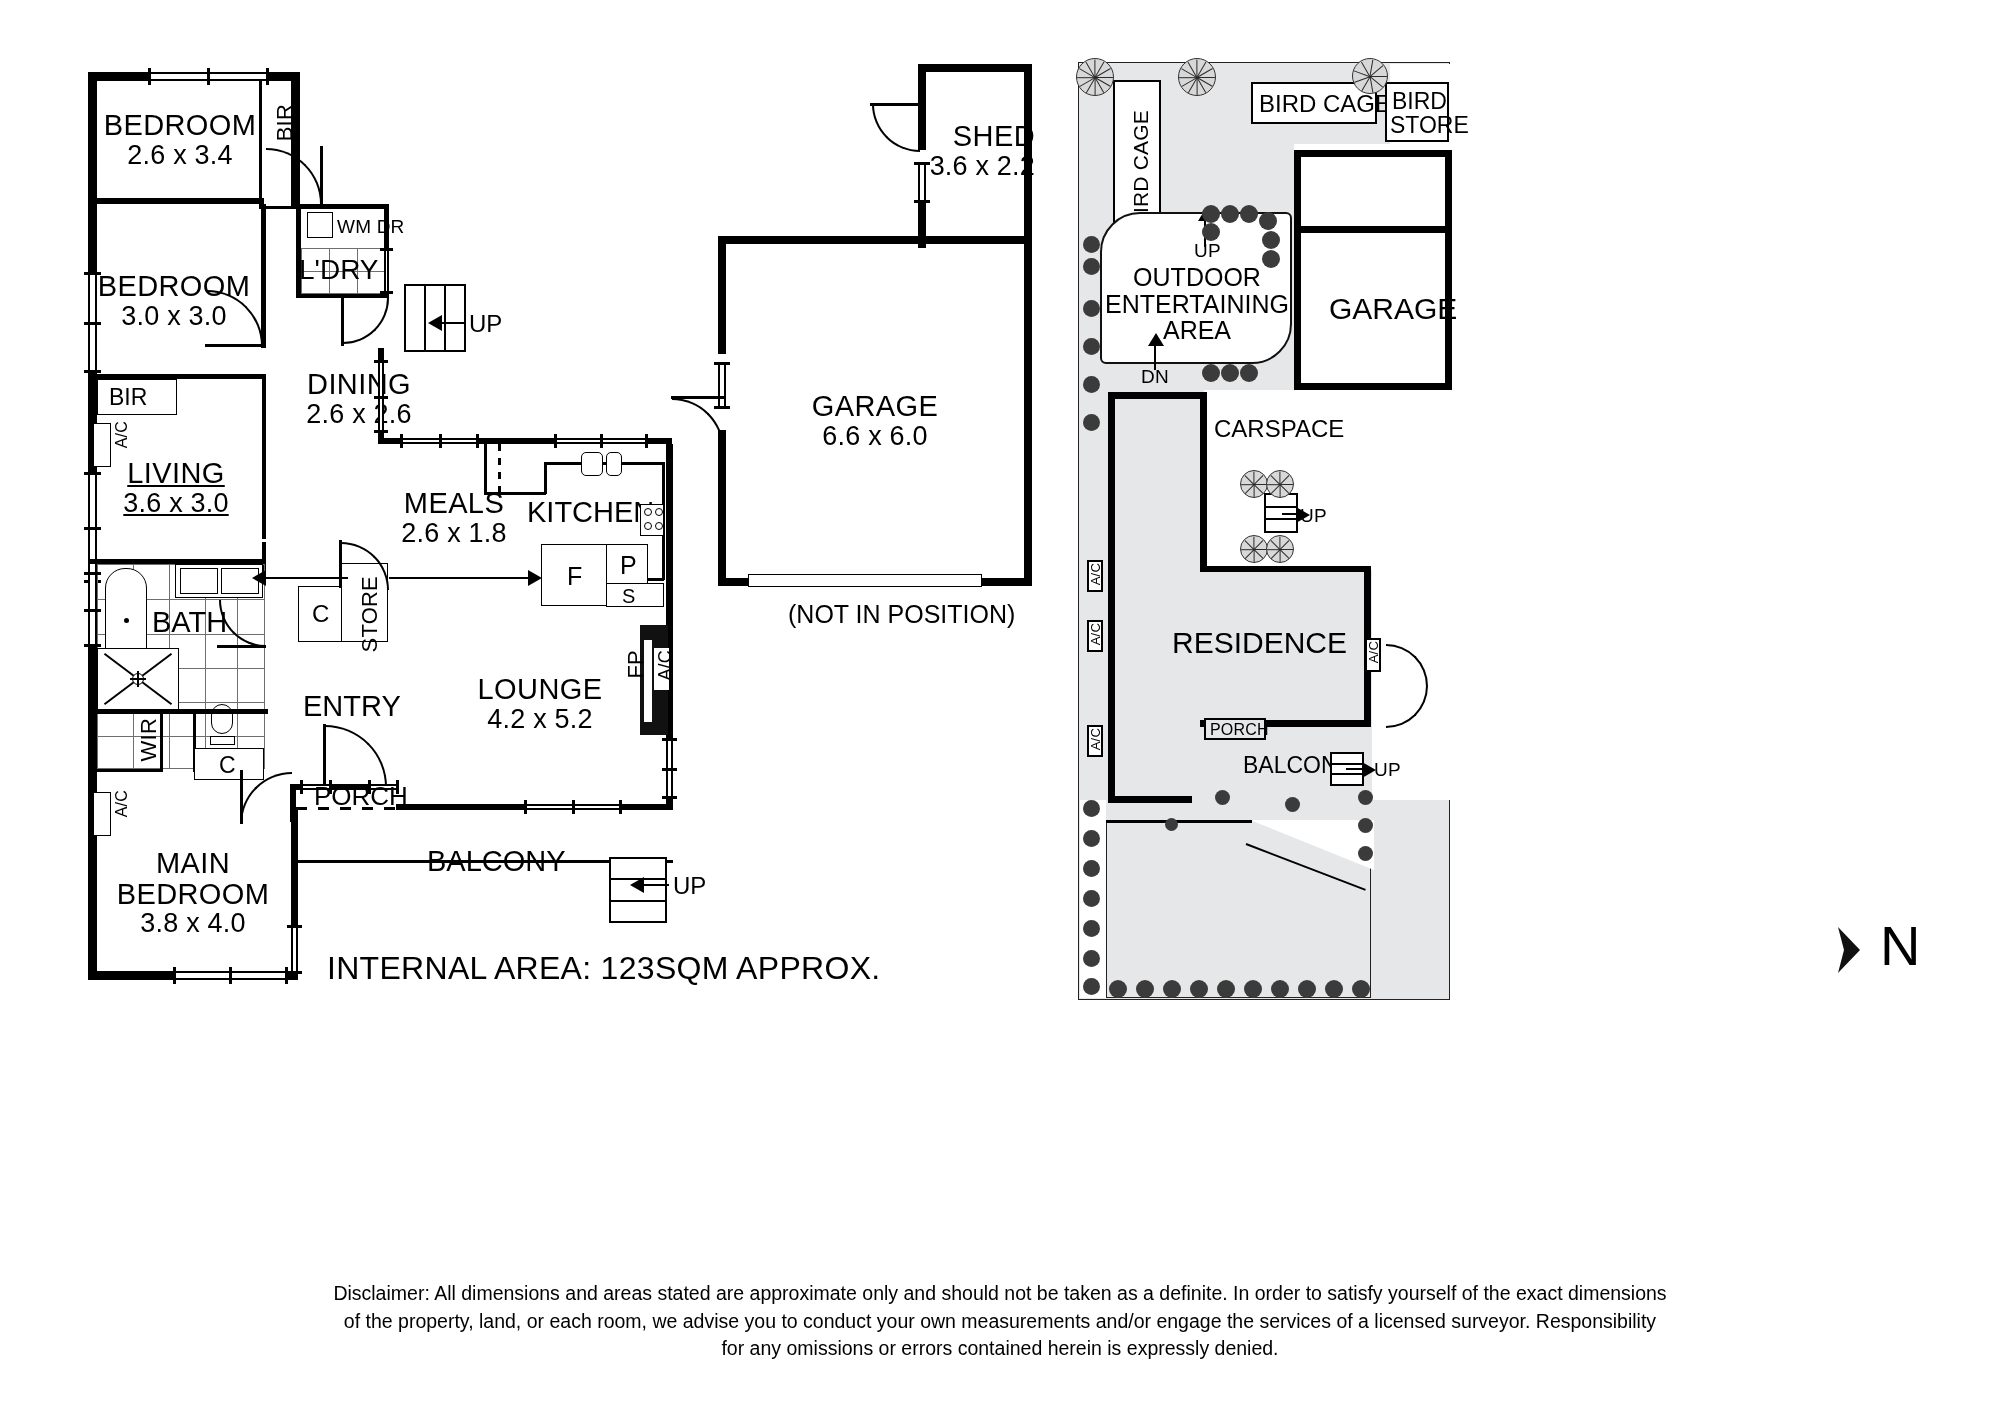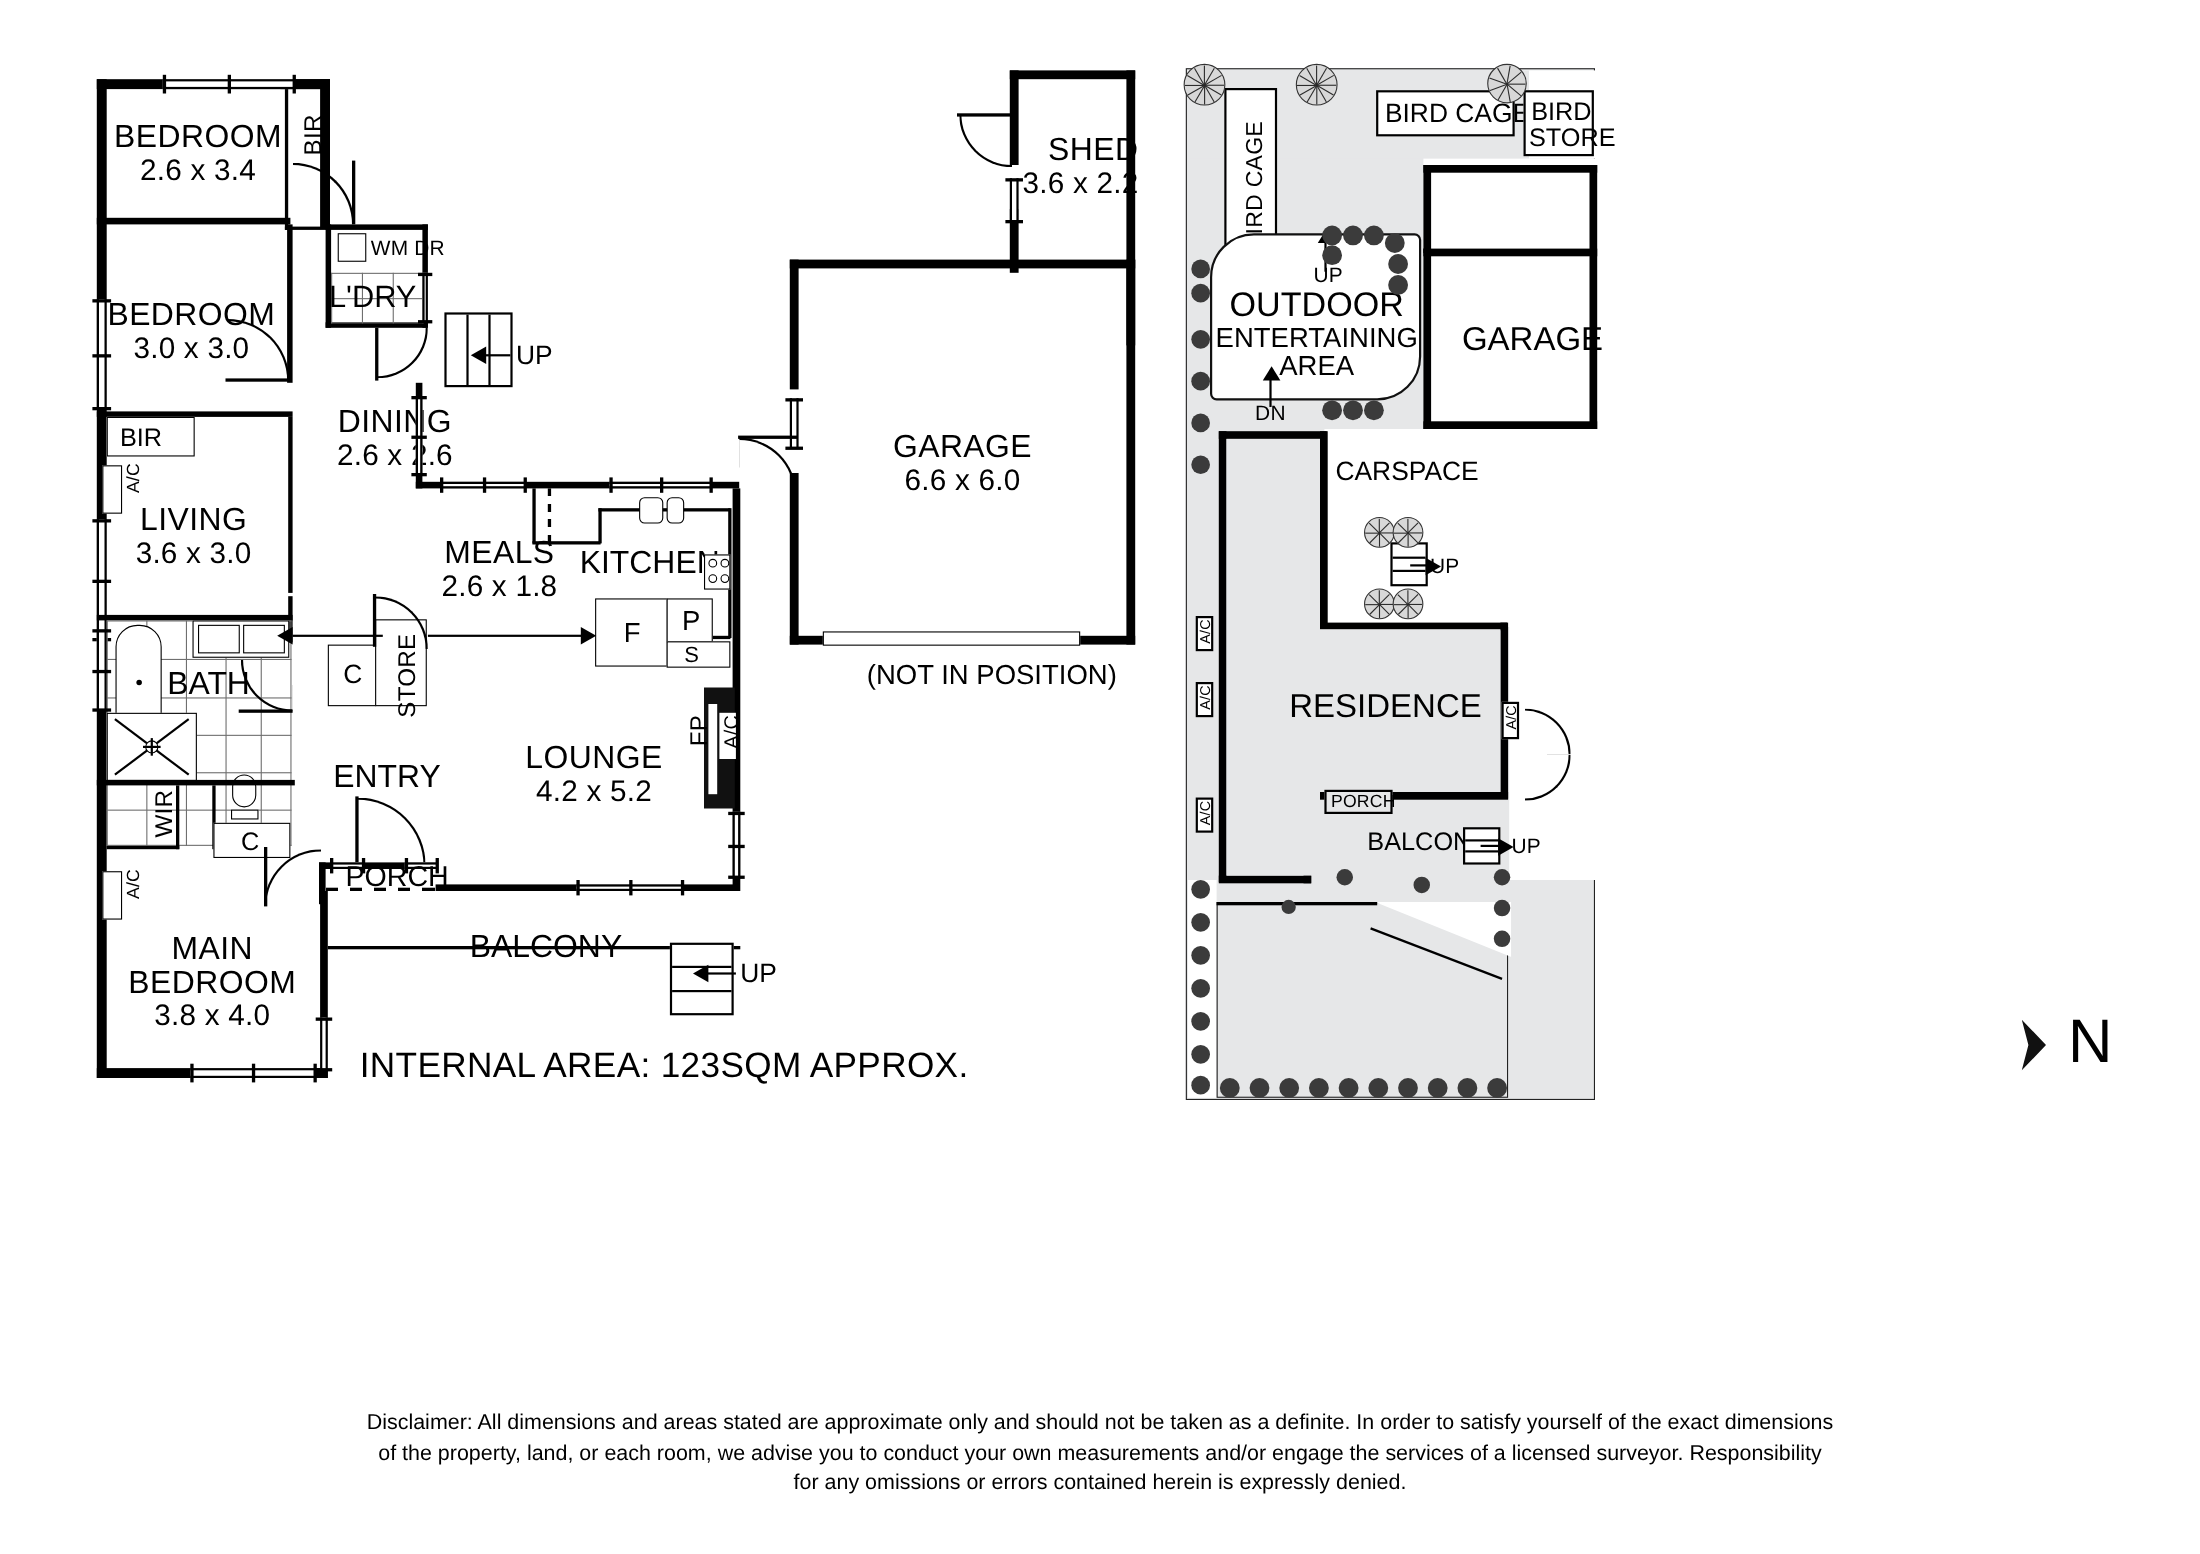--- a/index.html
+++ b/index.html
@@ -114,21 +114,21 @@
   <div class="sm" style="left:109px;top:384px;font-size:23px;">BIR</div>
 
   <div class="boxl" style="left:93px;top:423px;width:18px;height:44px;"></div>
   <div class="xs vert" style="left:113px;top:421px;">A/C</div>
 
   <div class="win-v" style="left:88px;top:472px;width:9px;height:110px;"></div>
   <div class="mull" style="left:84px;top:472px;width:17px;height:2.5px;"></div>
   <div class="mull" style="left:84px;top:527px;width:17px;height:2.5px;"></div>
   <div class="mull" style="left:84px;top:580px;width:17px;height:2.5px;"></div>
 
-  <div class="rm" style="left:86px;top:452px;width:180px;height:72px;">
+  <div class="rm" style="left:86px;top:452px;width:180px;height:72px;text-decoration:underline;">
     <span class="nm">LIVING</span>
     <span class="dim">3.6 x 3.0</span>
   </div>
 
   <div class="tw" style="left:262px;top:379px;width:4px;height:160px;"></div>
   <div class="tw" style="left:262px;top:542px;width:4px;height:42px;"></div>
 
   <div class="w" style="left:296px;top:204px;width:93px;height:5px;"></div>
   <div class="w" style="left:296px;top:204px;width:5px;height:94px;"></div>
   <div class="w" style="left:384px;top:204px;width:5px;height:94px;"></div>
@@ -447,21 +447,21 @@
     <i style="transform:rotate(120deg)"></i>
         <i style="transform:rotate(160deg)"></i>
         <i style="transform:rotate(200deg)"></i>
     <i style="transform:rotate(240deg)"></i>
         <i style="transform:rotate(280deg)"></i>
         <i style="transform:rotate(320deg)"></i>
   </div>
 
   <div style="position:absolute;left:1100px;top:212px;width:192px;height:152px;border:2.2px solid #111;border-radius:40px 6px 40px 6px;background:#fff;box-sizing:border-box;"></div>
   <div class="rm" style="left:1112px;top:268px;width:170px;height:72px;">
-    <span style="font-size:31px">OUTDOOR</span>
+    <span style="font-size:25px">OUTDOOR</span>
     <span style="font-size:25px">ENTERTAINING</span>
     <span style="font-size:25px">AREA</span>
   </div>
 
   <div class="arrow-line" style="left:1204px;top:215px;width:2px;height:32px;"></div>
   <div class="arrow-head ah-up" style="left:1198px;top:208px;"></div>
   <div class="xs" style="left:1194px;top:240px;font-size:19px;">UP</div>
 
   <div class="arrow-line" style="left:1154px;top:340px;width:2px;height:30px;"></div>
   <div class="arrow-head ah-up" style="left:1148px;top:333px;"></div>

